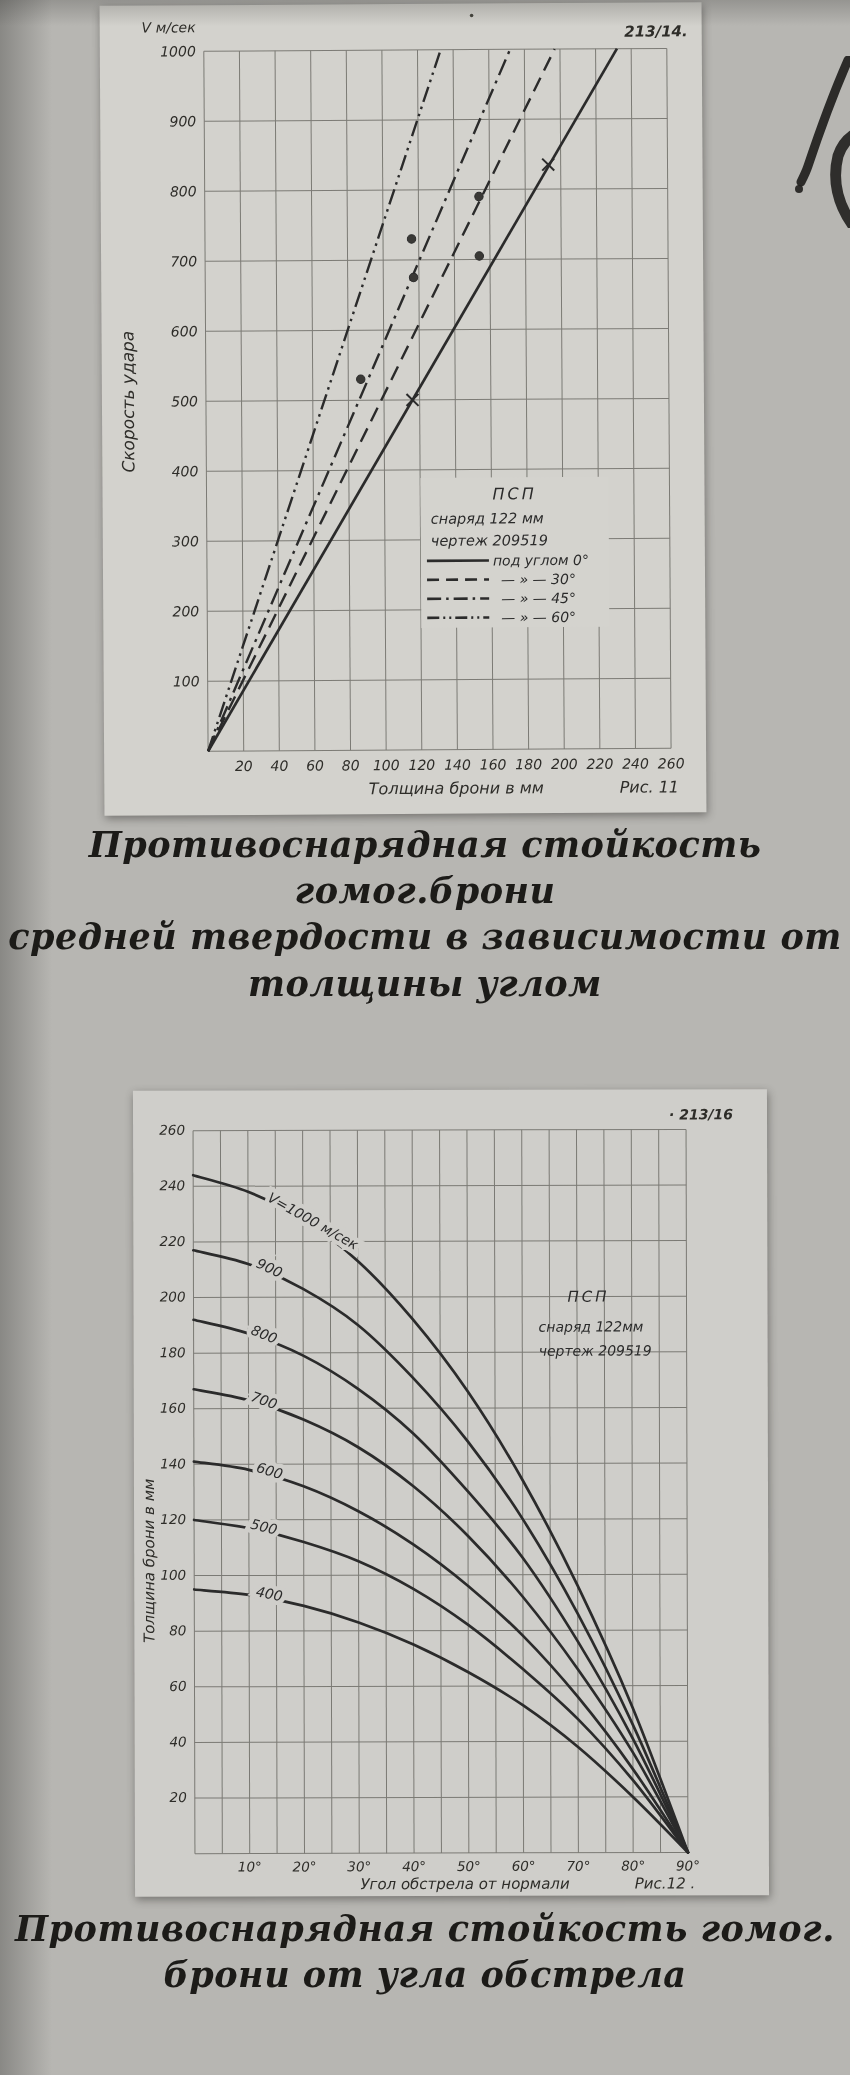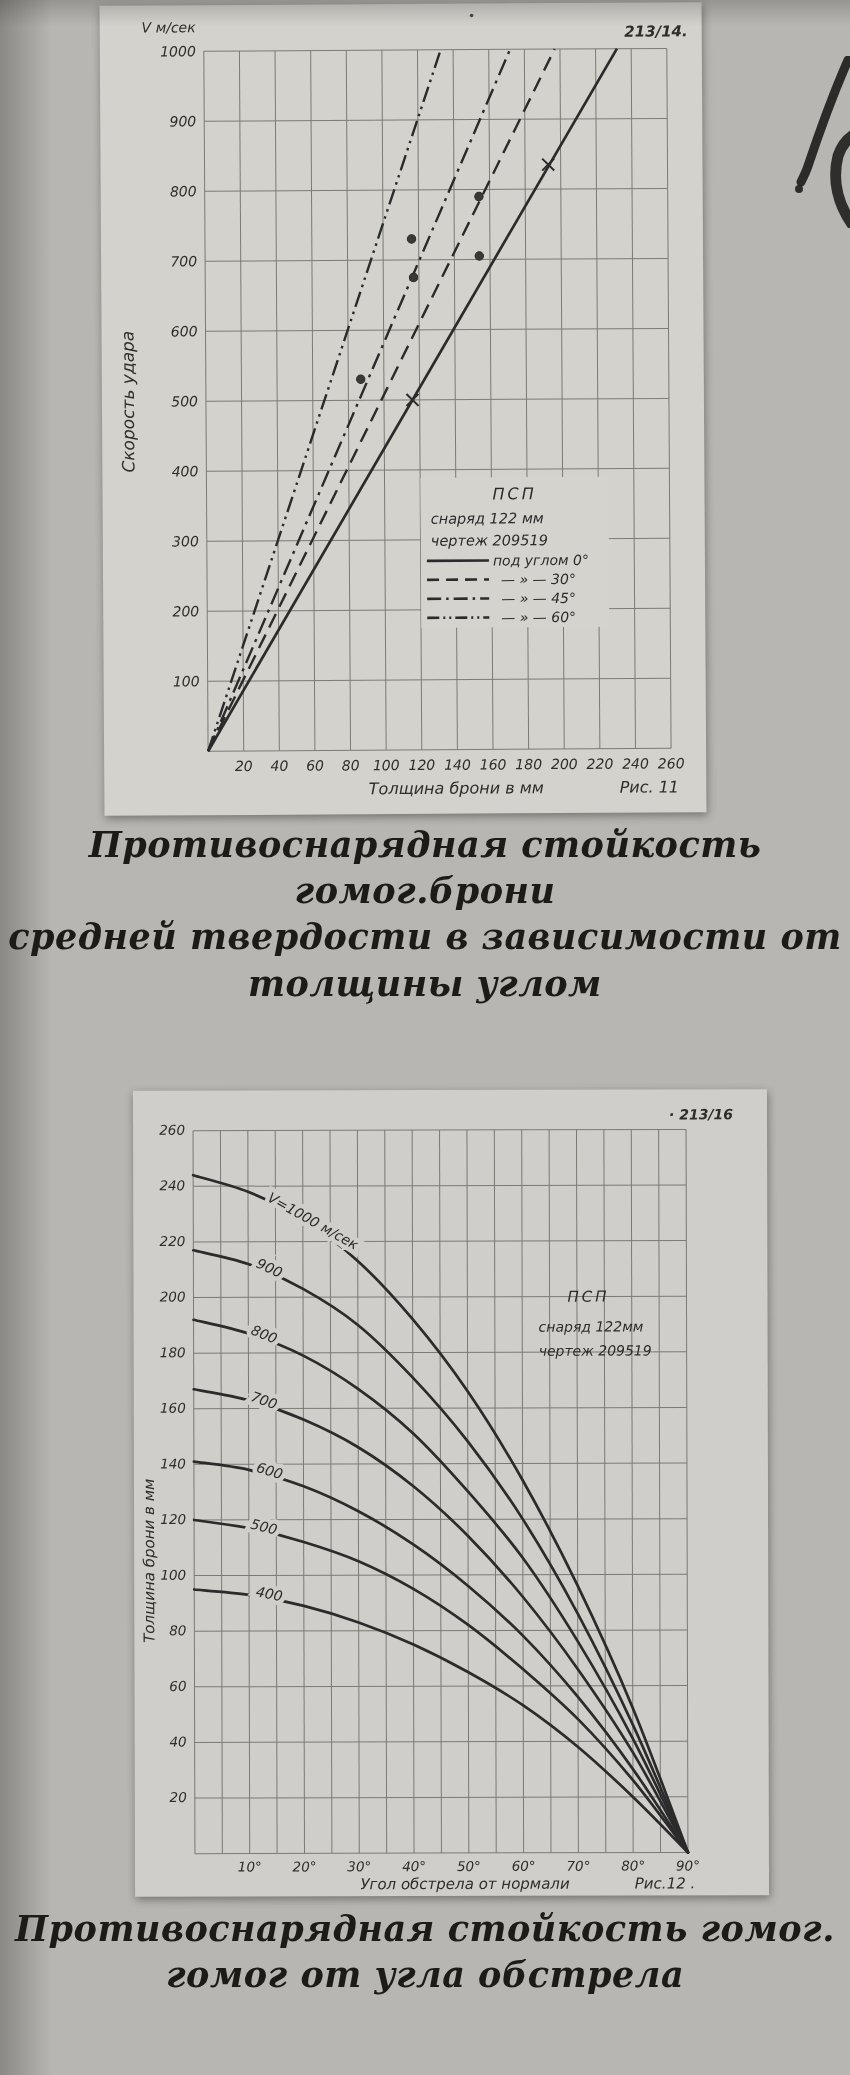--- a/index.html
+++ b/index.html
@@ -210,21 +210,21 @@
         <text x="0" y="0" fill="#2b2b2b" font-family="&quot;DejaVu Sans&quot;, sans-serif" font-style="italic" transform="translate(114.8 247.0) rotate(22.1)" dy="-4" font-size="14" style="paint-order:stroke;stroke:#cfceca;stroke-width:9px;">800</text>
         <text x="0" y="0" fill="#2b2b2b" font-family="&quot;DejaVu Sans&quot;, sans-serif" font-style="italic" transform="translate(114.8 313.7) rotate(19.6)" dy="-4" font-size="14" style="paint-order:stroke;stroke:#cfceca;stroke-width:9px;">700</text>
         <text x="0" y="0" fill="#2b2b2b" font-family="&quot;DejaVu Sans&quot;, sans-serif" font-style="italic" transform="translate(120.3 384.9) rotate(16.9)" dy="-4" font-size="14" style="paint-order:stroke;stroke:#cfceca;stroke-width:9px;">600</text>
         <text x="0" y="0" fill="#2b2b2b" font-family="&quot;DejaVu Sans&quot;, sans-serif" font-style="italic" transform="translate(114.8 441.6) rotate(14.2)" dy="-4" font-size="14" style="paint-order:stroke;stroke:#cfceca;stroke-width:9px;">500</text>
         <text x="0" y="0" fill="#2b2b2b" font-family="&quot;DejaVu Sans&quot;, sans-serif" font-style="italic" transform="translate(120.3 509.5) rotate(11.5)" dy="-4" font-size="14" style="paint-order:stroke;stroke:#cfceca;stroke-width:9px;">400</text>
       </svg>
   </div>
 
   <div class="caption" id="cap2">
     <span>Противоснарядная стойкость гомог.</span>
-    <span>гомог от угла обстрела</span>
+    <span>брони от угла обстрела</span>
   </div>
 
   <svg id="scribble" width="82" height="172" viewBox="0 0 82 172">
     <path d="M80,4 C66,36 52,74 40,110 C38,116 35,122 33,126" fill="none" stroke="#201f1d" stroke-width="9" stroke-linecap="round" opacity="0.92"></path>
     <circle cx="31" cy="133" r="4" fill="#201f1d" opacity="0.9"></circle>
     <path d="M84,168 C70,148 64,124 70,100 C73,91 77,85 84,80" fill="none" stroke="#201f1d" stroke-width="11" stroke-linecap="round" opacity="0.9"></path>
   </svg>
 </div>
 
 </body></html>

